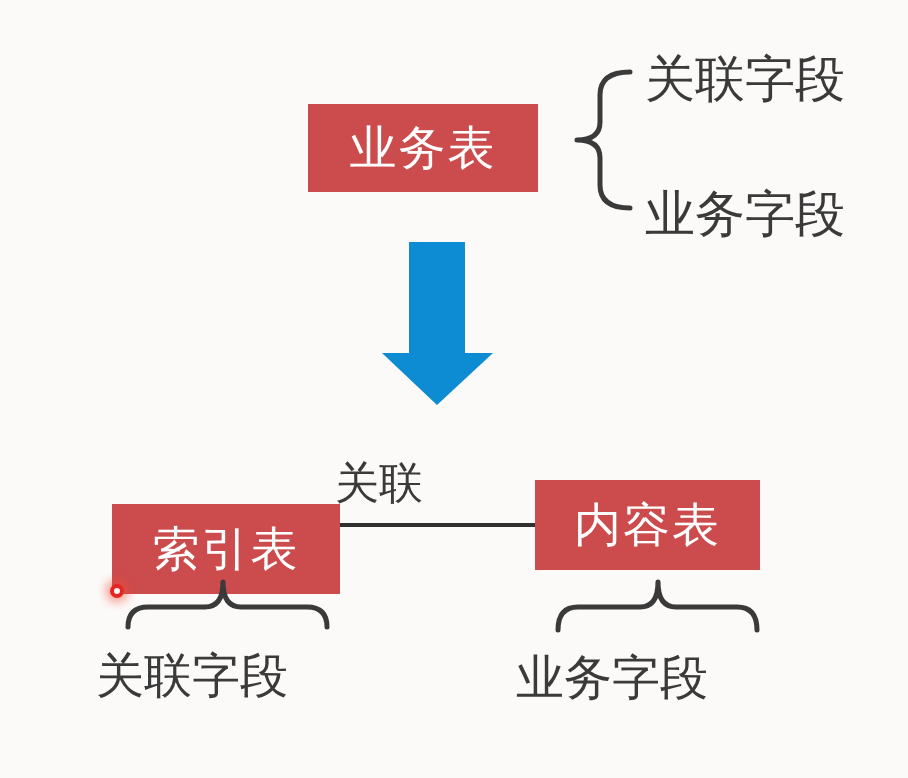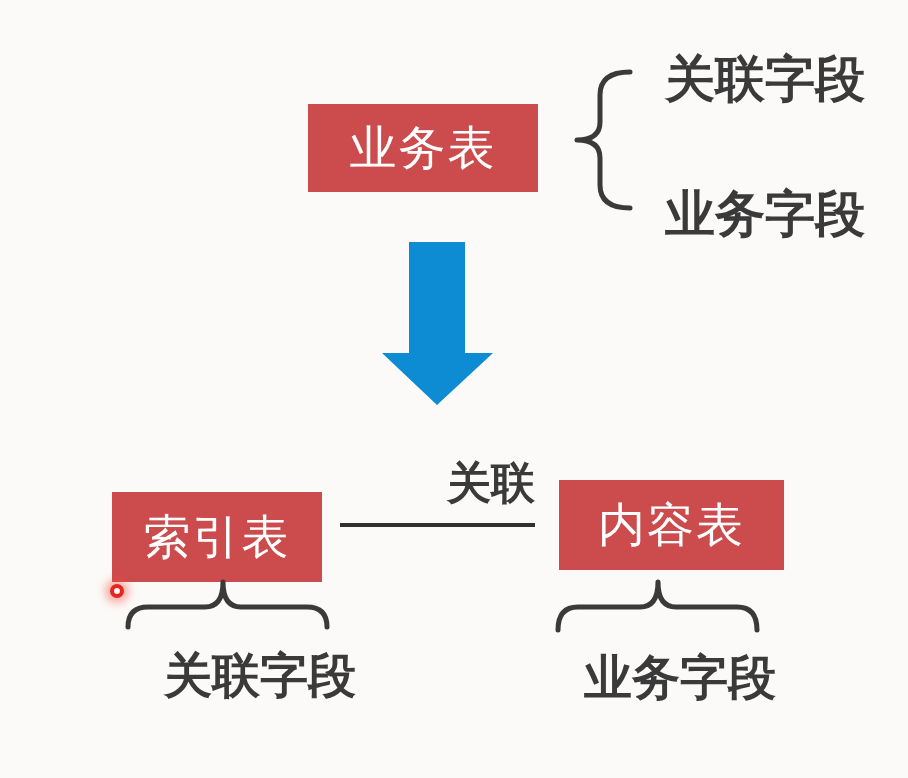--- a/index.html
+++ b/index.html
@@ -12,29 +12,28 @@
   .canvas { position: relative; width: 908px; height: 778px; background: #FBFAF8; }
 
   .red-box {
     position: absolute;
     background: #CC4B4C;
     color: #FFFFFF;
     display: flex; align-items: center; justify-content: center;
     font-size: 47px; letter-spacing: 2px;
   }
   #box-business { left: 308px; top: 104px; width: 230px; height: 88px; }
-  #box-index    { left: 112px; top: 492px; width: 210px; height: 90px; }
-  #box-content  { left: 535px; top: 480px; width: 225px; height: 90px; margin-left: 24px; }
+  #box-index    { left: 112px; top: 504px; width: 228px; height: 90px; }
+  #box-content  { left: 535px; top: 480px; width: 225px; height: 90px; }
 
   .ink-label {
     position: absolute;
     color: #3A3A3A;
-    text-align: right;
+    text-align: left;
     white-space: nowrap;
-    font-weight: bold;
   }
   #lbl-assoc-field-top    { left: 645px; top: 46px;  width: 220px; font-size: 50px; }
   #lbl-business-field-top { left: 645px; top: 181px; width: 220px; font-size: 50px; }
   #lbl-relation           { left: 335px; top: 454px; width: 200px; font-size: 44px; }
   #lbl-assoc-field-bot    { left: 96px;  top: 644px; width: 260px; font-size: 48px; }
   #lbl-business-field-bot { left: 516px; top: 646px; width: 260px; font-size: 48px; }
 
   svg.shape { position: absolute; overflow: visible; }
   #brace-top      { left: 570px; top: 65px;  }
   #brace-bot-left { left: 125px; top: 577px; }

